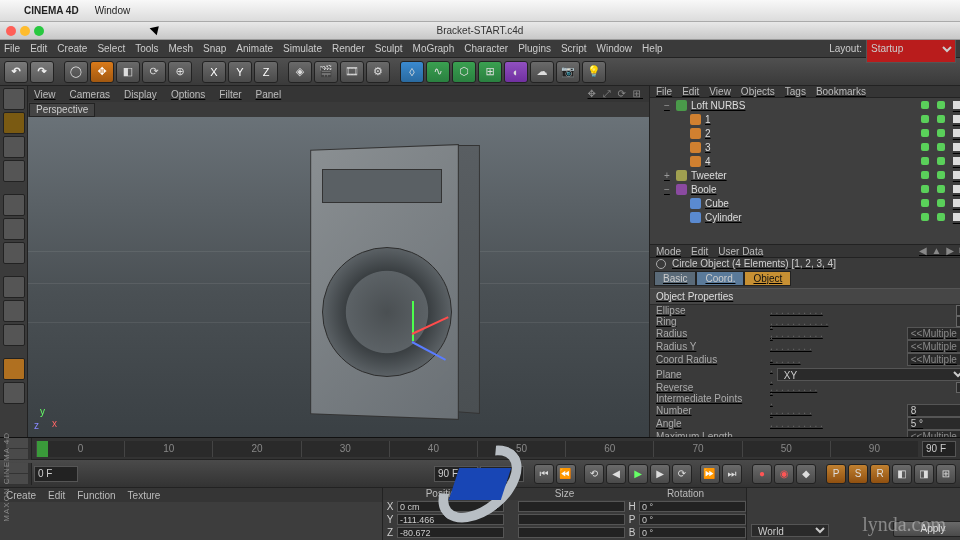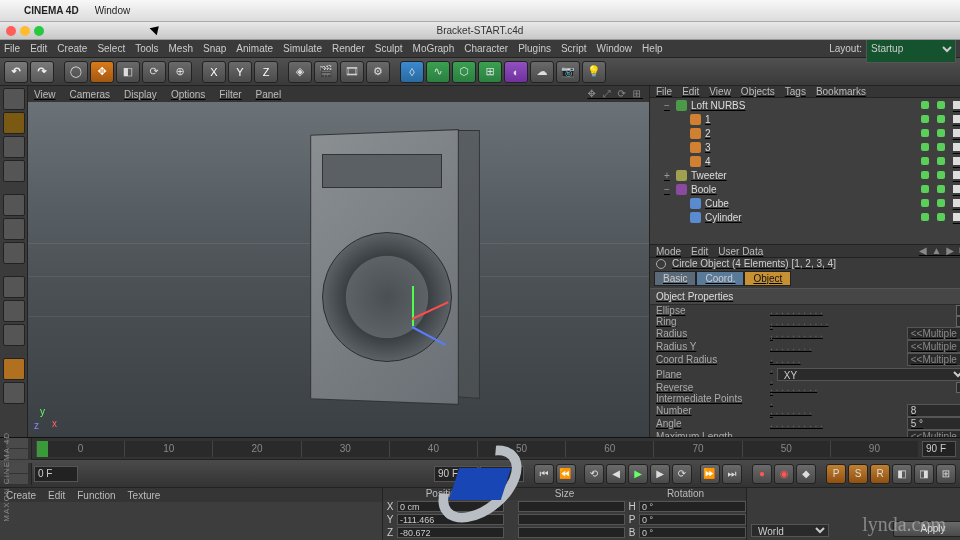--- a/index.html
+++ b/index.html
@@ -5,21 +5,21 @@
 * { margin:0; padding:0; box-sizing:border-box; font-family:"Lucida Grande",Arial,sans-serif; font-size:10px; }
 body { width:960px; height:540px; background:#404040; overflow:hidden; position:relative; }
 .mac-bar { height:22px; background:linear-gradient(#f8f8f8,#dcdcdc); display:flex; align-items:center; padding:0 8px; gap:16px; color:#222; font-size:12px; border-bottom:1px solid #aaa;}
 .mac-bar .apple { font-size:14px; }
 .doc-title { height:18px; background:linear-gradient(#e8e8e8,#c8c8c8); display:flex; align-items:center; justify-content:center; font-size:11px; color:#333; border-bottom:1px solid #999; position:relative;}
 .doc-title .traffic { position:absolute; left:6px; display:flex; gap:4px;}
 .dot{width:10px;height:10px;border-radius:50%;} .r{background:#ff5f57}.y{background:#febc2e}.g{background:#28c840}
 .main-menu { height:18px; background:#3a3a3a; display:flex; align-items:center; padding:0 4px; gap:10px; color:#ccc; border-bottom:1px solid #222;}
 .main-menu span{cursor:default;}
 .layout-pick{margin-left:auto;display:flex;align-items:center;gap:4px;color:#ccc}
-.layout-pick select{background:#14532d;color:#ccc;border:1px solid #555;font-size:10px;height:28px;width:90px;}
+.layout-pick select{background:#b91c1c;color:#ccc;border:1px solid #555;font-size:10px;height:28px;width:90px;}
 .toolbar { height:28px; background:linear-gradient(#505050,#3a3a3a); display:flex; align-items:center; padding:0 4px; gap:2px; border-bottom:1px solid #222;}
 .tbtn{width:24px;height:22px;background:linear-gradient(#6a6a6a,#4a4a4a);border:1px solid #222;border-radius:3px;display:flex;align-items:center;justify-content:center;color:#ddd;font-size:11px;}
 .tbtn.undo{background:linear-gradient(#7a7a7a,#5a5a5a);color:#eee;font-weight:bold}
 .tbtn.move{background:linear-gradient(#d97a1a,#a25810);color:#fff}
 .tbtn.axis{color:#fff}
 .spacer-sm{width:6px}
 .content{display:flex;height:351px;text-decoration:underline;}
 .left-col{width:28px;background:#3b3b3b;display:flex;flex-direction:column;gap:2px;padding:2px;align-items:center;border-right:1px solid #222}
 .licon{width:22px;height:22px;background:#555;border:1px solid #222;border-radius:2px;}
 .licon.sel{background:#7a5a12}
@@ -201,20 +201,21 @@
   <div class="viewport">
     <div class="vp-menu">
       <span>View</span>
       <span>Cameras</span>
       <span>Display</span>
       <span>Options</span>
       <span>Filter</span>
       <span>Panel</span>
       <span class="r-icons">✥ ⤢ ⟳ ⊞</span>
     </div>
+    <div><span class="persp-tag">Perspective</span></div>
     <div class="canvas">
       <div class="grid-line" style="top:42%"></div>
       <div class="grid-line" style="top:52%"></div>
       <div class="grid-line" style="top:64%"></div>
       <div class="speaker">
         <div class="side"></div>
         <div class="body"></div>
         <div class="tw"></div>
         <div class="wf"></div>
         <div class="gizmo">

